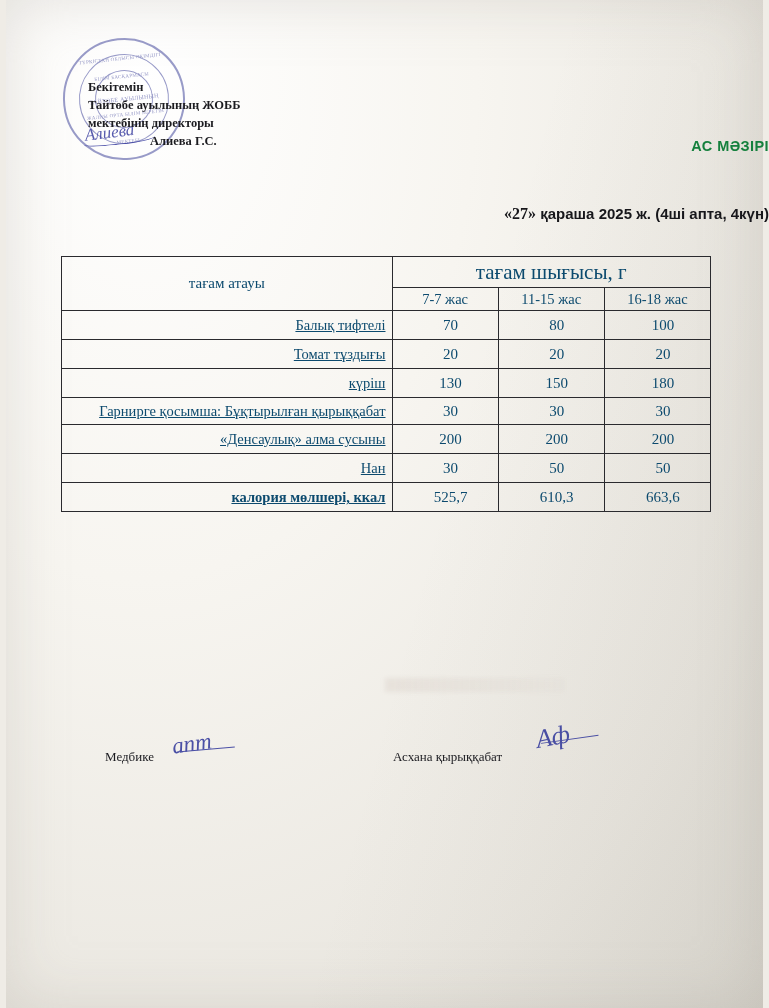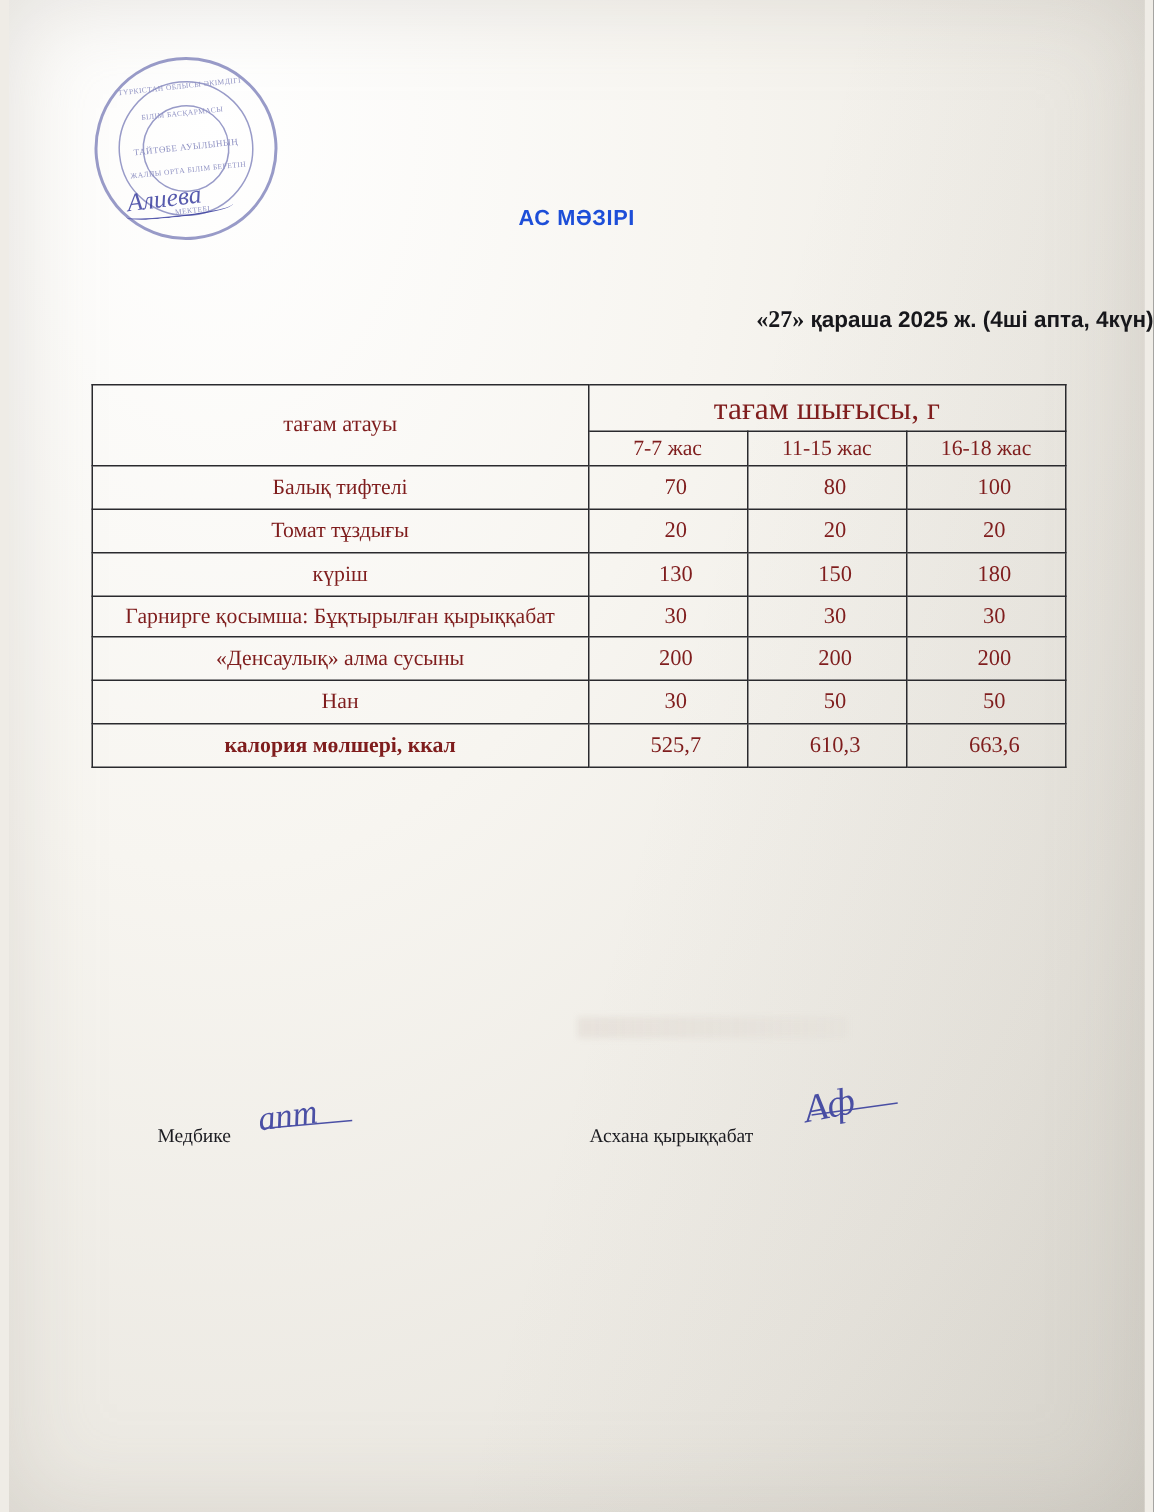--- a/index.html
+++ b/index.html
@@ -126,26 +126,26 @@
     border-radius: 0 0 60% 30%;
     transform: rotate(2deg);
   }
 
   
   .doc-title {
     position: absolute;
     left: 0;
     top: 138px;
     width: 769px;
-    text-align: center;
+    text-align: right;
     font-family: "Liberation Sans", sans-serif;
     font-weight: bold;
     font-size: 14.5px;
     letter-spacing: 0.4px;
-    color: #1d4ed8;
+    color: #15803d;
   }
   .doc-subtitle {
     position: absolute;
     left: 0;
     top: 205px;
     width: 769px;
     text-align: right;
     font-family: "Liberation Sans", sans-serif;
     font-weight: bold;
     font-size: 15px;
@@ -157,21 +157,21 @@
   }
 
   
   .menu-table {
     position: absolute;
     left: 61px;
     top: 256px;
     width: 650px;
     border-collapse: collapse;
     font-family: "Liberation Serif", serif;
-    color: #7f1d1d;
+    color: #0c4a6e;
     table-layout: fixed;
   }
   .menu-table th, .menu-table td {
     border: 1px solid #2a2a2e;
     padding: 2px 6px;
     font-size: 14.5px;
     font-weight: normal;
     line-height: 1.25;
   }
   .menu-table th {
@@ -180,22 +180,23 @@
   .menu-table .col-name { width: 330px; }
   .menu-table .col-age  { width: 106px; }
   .menu-table .head-name {
     vertical-align: middle;
     font-size: 15px;
   }
   .menu-table .head-out {
     font-size: 21px;
   }
   .menu-table td.name {
-    text-align: center;
+    text-align: right;
     height: 24px;
+    text-decoration: underline;
   }
   .menu-table td.val {
     text-align: center;
     font-size: 15px;
     padding-left: 17px;
   }
   .menu-table tr.total td {
     font-weight: bold;
   }
   .menu-table tr.total td.val {
@@ -276,20 +277,28 @@
     <div class="stamp">
       <div class="inner"></div>
       <div class="core"></div>
       <div class="stamp-text t1">ТҮРКІСТАН ОБЛЫСЫ ӘКІМДІГІ</div>
       <div class="stamp-text t2">БІЛІМ БАСҚАРМАСЫ</div>
       <div class="stamp-text t3">ТАЙТӨБЕ АУЫЛЫНЫҢ</div>
       <div class="stamp-text t4">ЖАЛПЫ ОРТА БІЛІМ БЕРЕТІН</div>
       <div class="stamp-text t5">МЕКТЕБІ</div>
     </div>
 
+    <div class="approve">
+      <div class="line">Бекітемін</div>
+      <div class="line">Тайтөбе ауылының ЖОББ</div>
+      <div class="line">мектебінің директоры</div>
+      <div class="sig-line">
+        <span class="sig-name">Алиева Г.С.</span>
+      </div>
+    </div>
     <div class="sig-director">
       <span>Алиева</span>
       <span class="swash"></span>
     </div>
 
     <div class="doc-title">АС МӘЗІРІ</div>
 
     <div class="doc-subtitle">
       <span class="q">«27»</span>
       <span>қараша 2025 ж. (4ші апта, 4күн)</span>

